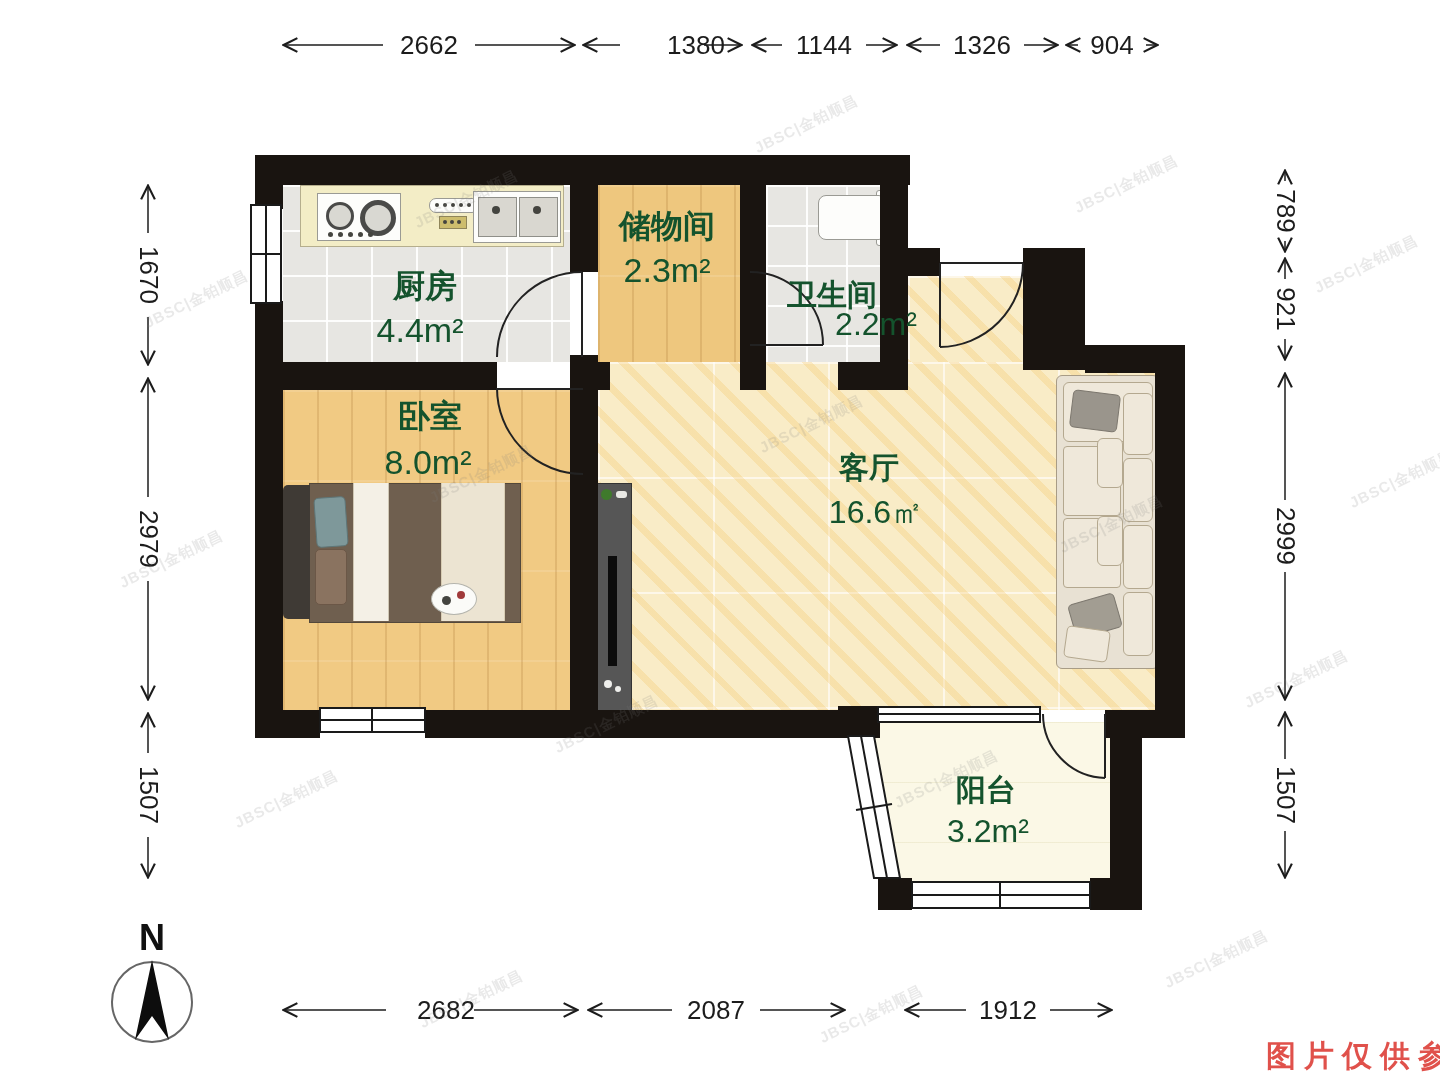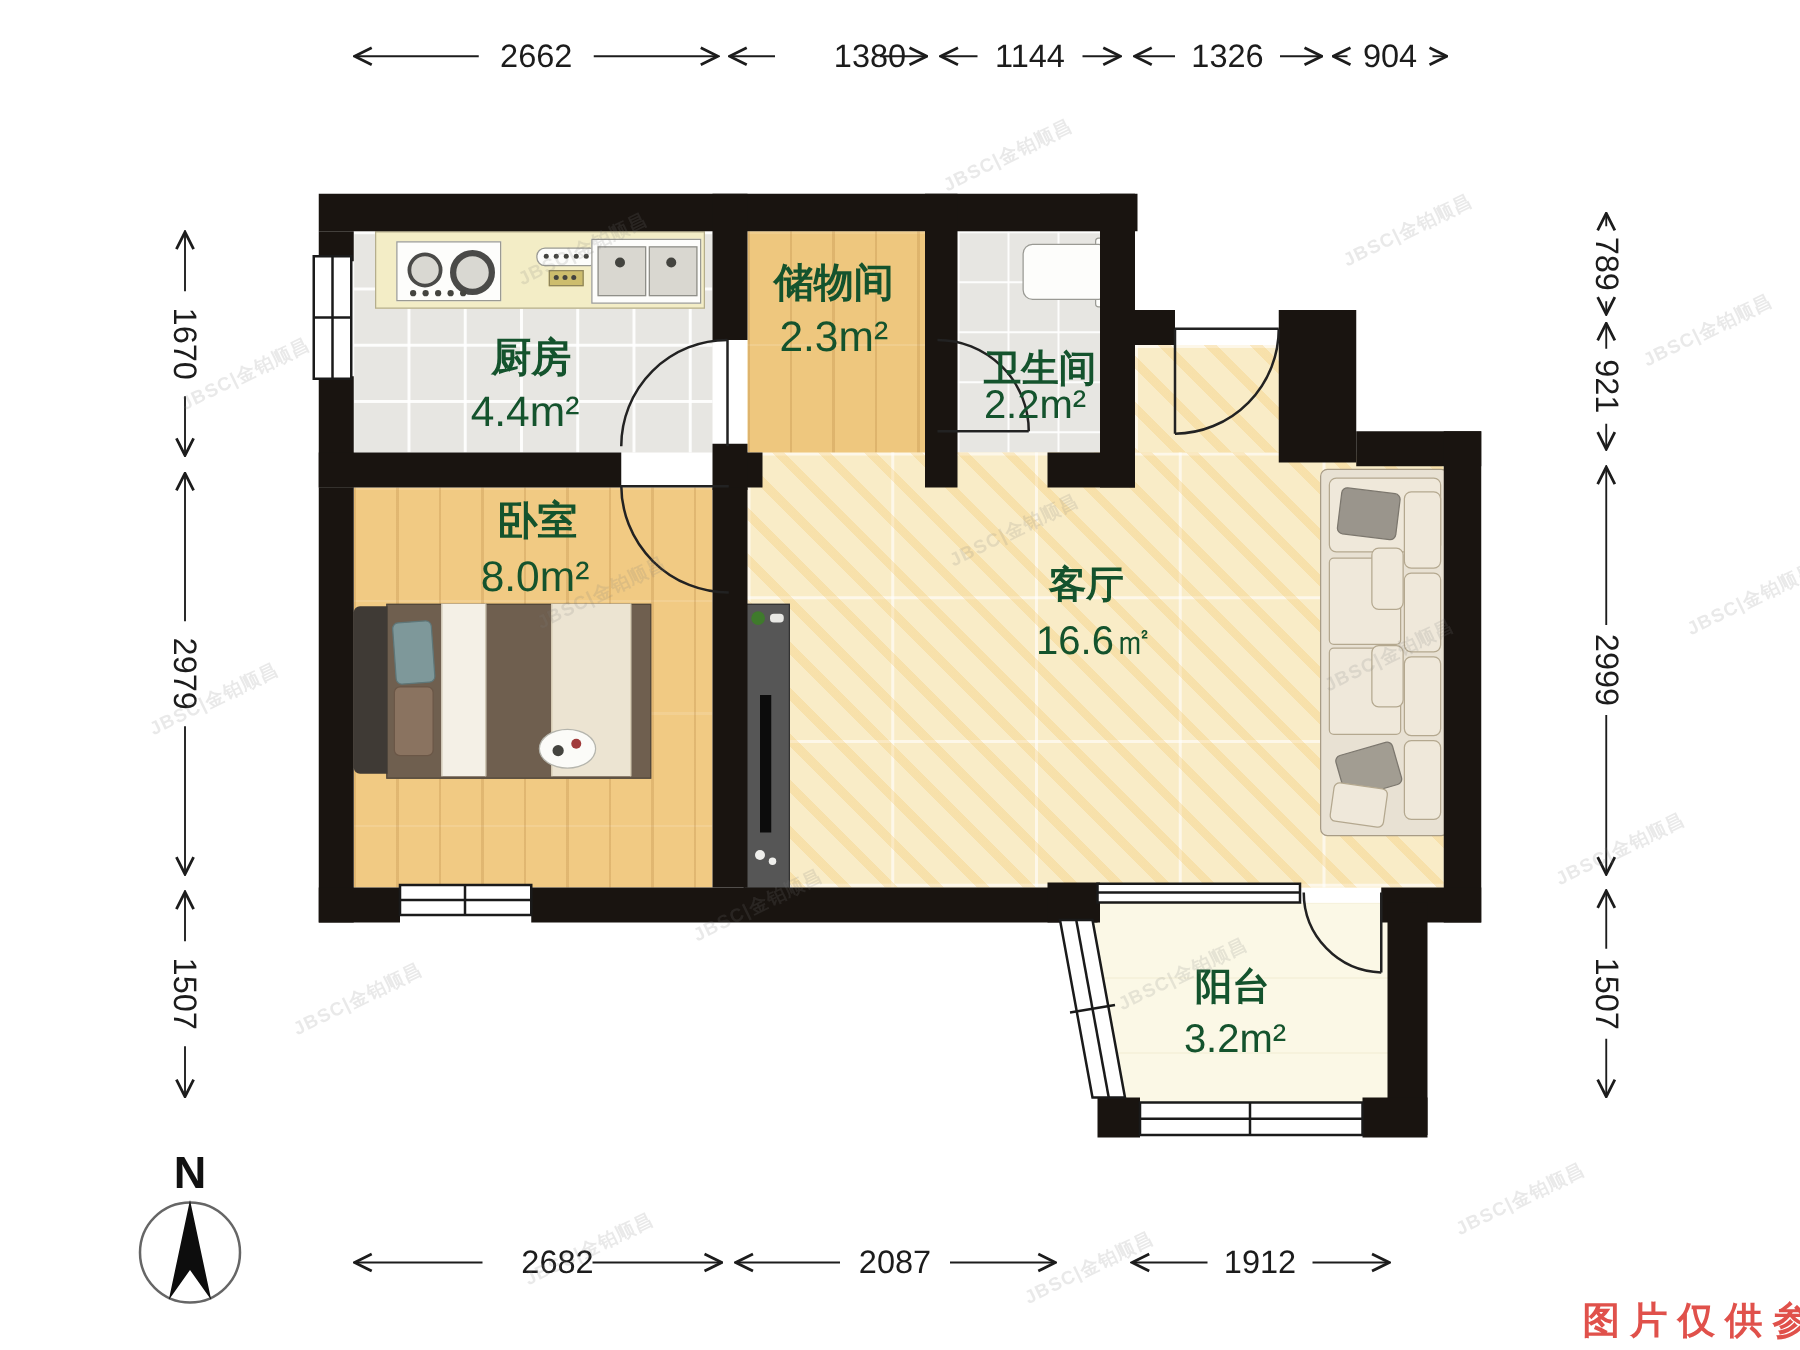--- a/index.html
+++ b/index.html
@@ -257,21 +257,21 @@
       <circle cx="152" cy="1002" r="40" fill="none" stroke="#666" stroke-width="2"></circle>
       <polygon points="152,960 169,1040 152,1016 135,1040" fill="#0d0d0d"></polygon>
     </g>
   </svg>
 
   <span class="lbl room-name" style="left:425px;top:287px;">厨房</span>
   <span class="lbl room-area" style="left:420px;top:330px;">4.4m²</span>
   <span class="lbl room-name" style="left:667px;top:227px;">储物间</span>
   <span class="lbl room-area" style="left:667px;top:270px;">2.3m²</span>
   <span class="lbl room-name" style="left:832px;top:283px;font-size:30px;margin-top:12px;">卫生间</span>
-  <span class="lbl room-area" style="left:828px;top:324px;font-size:32px;text-align:right;">2.2m²</span>
+  <span class="lbl room-area" style="left:876px;top:324px;font-size:32px;text-align:right;">2.2m²</span>
   <span class="lbl room-name" style="left:430px;top:417px;">卧室</span>
   <span class="lbl room-area" style="left:428px;top:462px;">8.0m²</span>
   <span class="lbl room-name" style="left:869px;top:468px;font-size:30px;">客厅</span>
   <span class="lbl room-area" style="left:876px;top:513px;font-size:32px;">16.6㎡</span>
   <span class="lbl room-name" style="left:986px;top:790px;font-size:30px;">阳台</span>
   <span class="lbl room-area" style="left:988px;top:831px;font-size:32px;">3.2m²</span>
 
   <span class="lbl dim" style="left:429px;top:45px;">2662</span>
   <span class="lbl dim" style="left:696px;top:45px;">1380</span>
   <span class="lbl dim" style="left:824px;top:45px;">1144</span>

